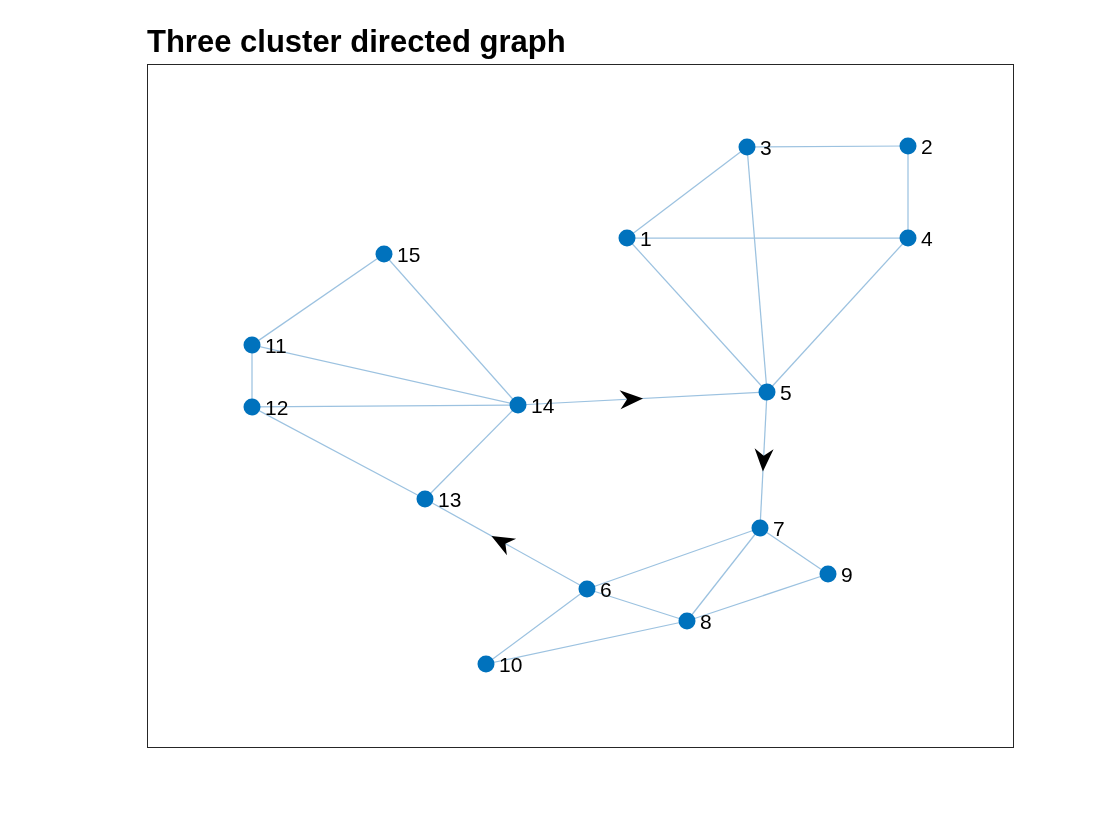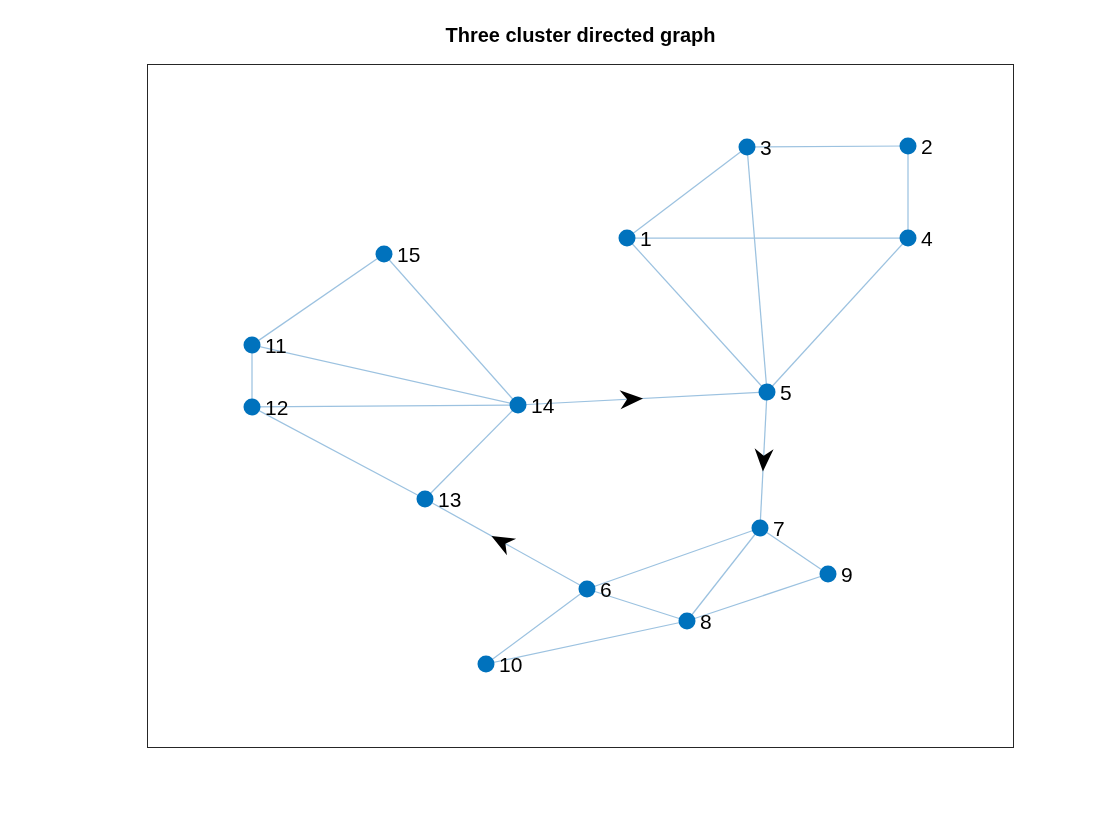--- a/index.html
+++ b/index.html
@@ -13,22 +13,22 @@
     width: 1120px;
     height: 840px;
     background: #ffffff;
     overflow: hidden;
   }
   #chart-title {
     position: absolute;
     left: 147px;
     top: 24px;
     width: 867px;
-    text-align: center;
-    font-size: 20px;
+    text-align: left;
+    font-size: 31px;
     font-weight: bold;
     color: #000000;
     letter-spacing: 0px;
   }
   #plot-area {
     position: absolute;
     left: 147px;
     top: 64px;
     width: 867px;
     height: 684px;

